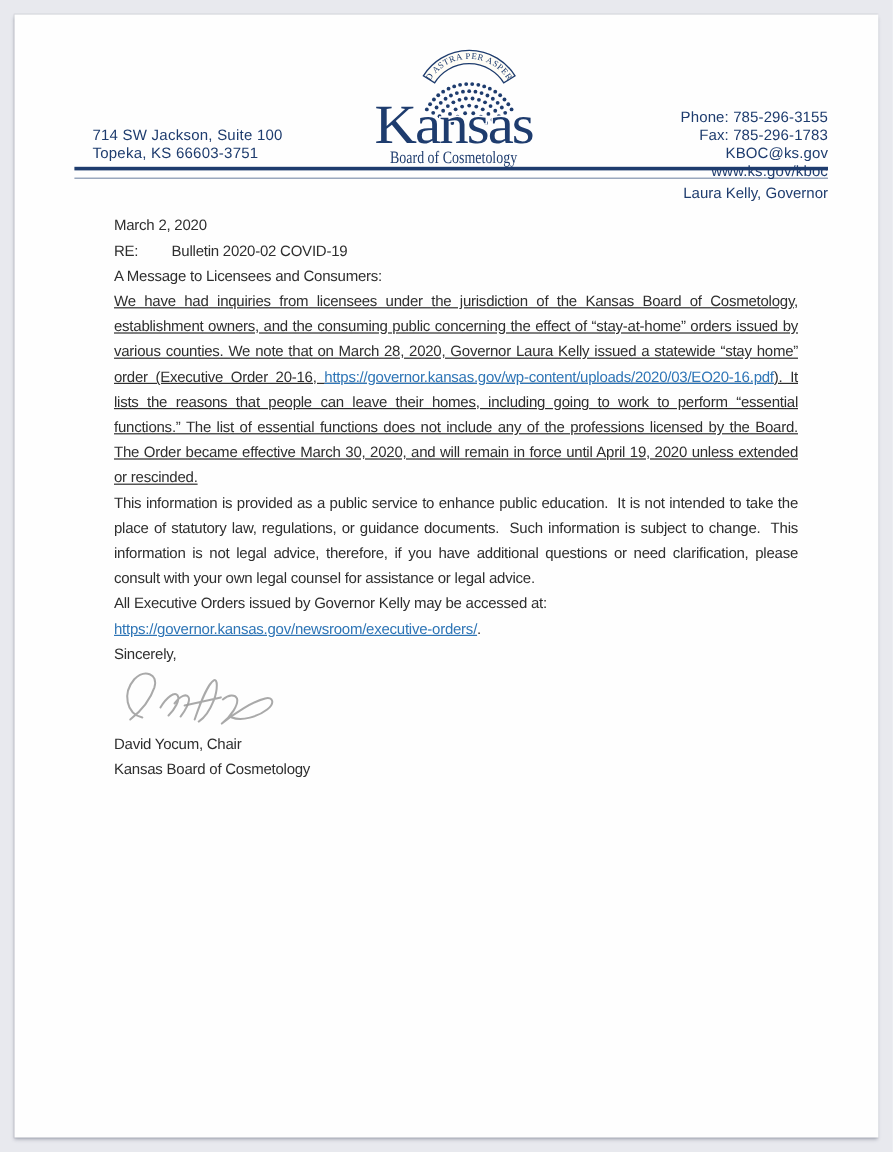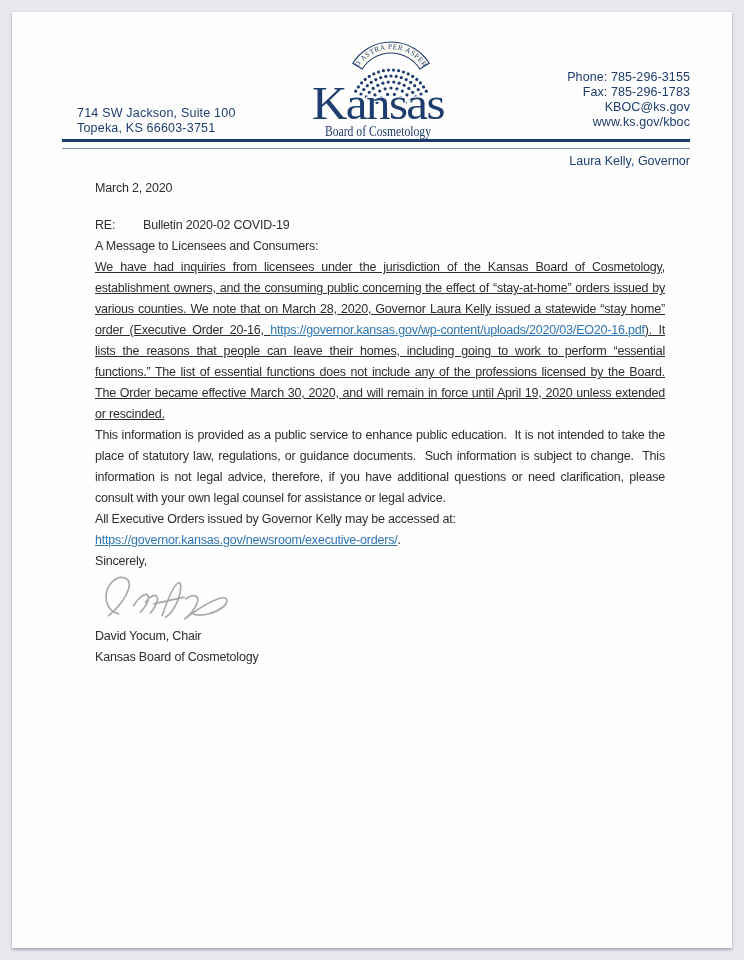--- a/index.html
+++ b/index.html
@@ -16,21 +16,21 @@
     background:#fefefe;
     box-shadow:0 2px 3px rgba(50,55,80,.35), 0 0 1px rgba(50,55,80,.25);
   }
   
   .addr {
     position:absolute; left:65px; top:94px;
     color:var(--navy,#1e3c6e);
     font-size:12.5px; line-height:15px; letter-spacing:.2px;
   }
   .contact {
-    position:absolute; right:42px; top:58px;
+    position:absolute; right:42px; top:79px;
     text-align:right;
     color:var(--navy,#1e3c6e);
     font-size:12.5px; line-height:15px; letter-spacing:.1px;
   }
   .logo { position:absolute; left:288px; top:23px; width:180px; height:112px; }
   .logo text { font-family:"Liberation Serif", serif; fill:var(--navy,#1e3c6e); }
   .rule {
     position:absolute; left:50px; right:42px; top:127px;
     height:6px;
     border-top:3px solid var(--navy,#1e3c6e);
@@ -43,21 +43,21 @@
     font-size:12.5px;
   }
   
   .letter {
     position:absolute; left:83px; top:166px; width:570px;
     color:#2e2e2e;
     font-size:12.5px; line-height:21px; letter-spacing:-.2px;
   }
   .letter > div, .letter > p { margin:0; }
   .re-line   { margin-top:31px; }
-  .re-label  { display:inline-block; width:48px;margin-top:16px; }
+  .re-label  { display:inline-block; width:48px; }
   .salutation{ margin-top:11px; }
   .para      { text-align:justify; }
   .para1     { margin-top:11px;text-decoration:underline; }
   .para2     { margin-top:31px; white-space:pre-wrap; }
   .orders-intro { margin-top:12px; }
   .letter a, .link {
     color:var(--link,#2e75b6);
     text-decoration:underline;
     cursor:pointer;
     letter-spacing:-.2px;

